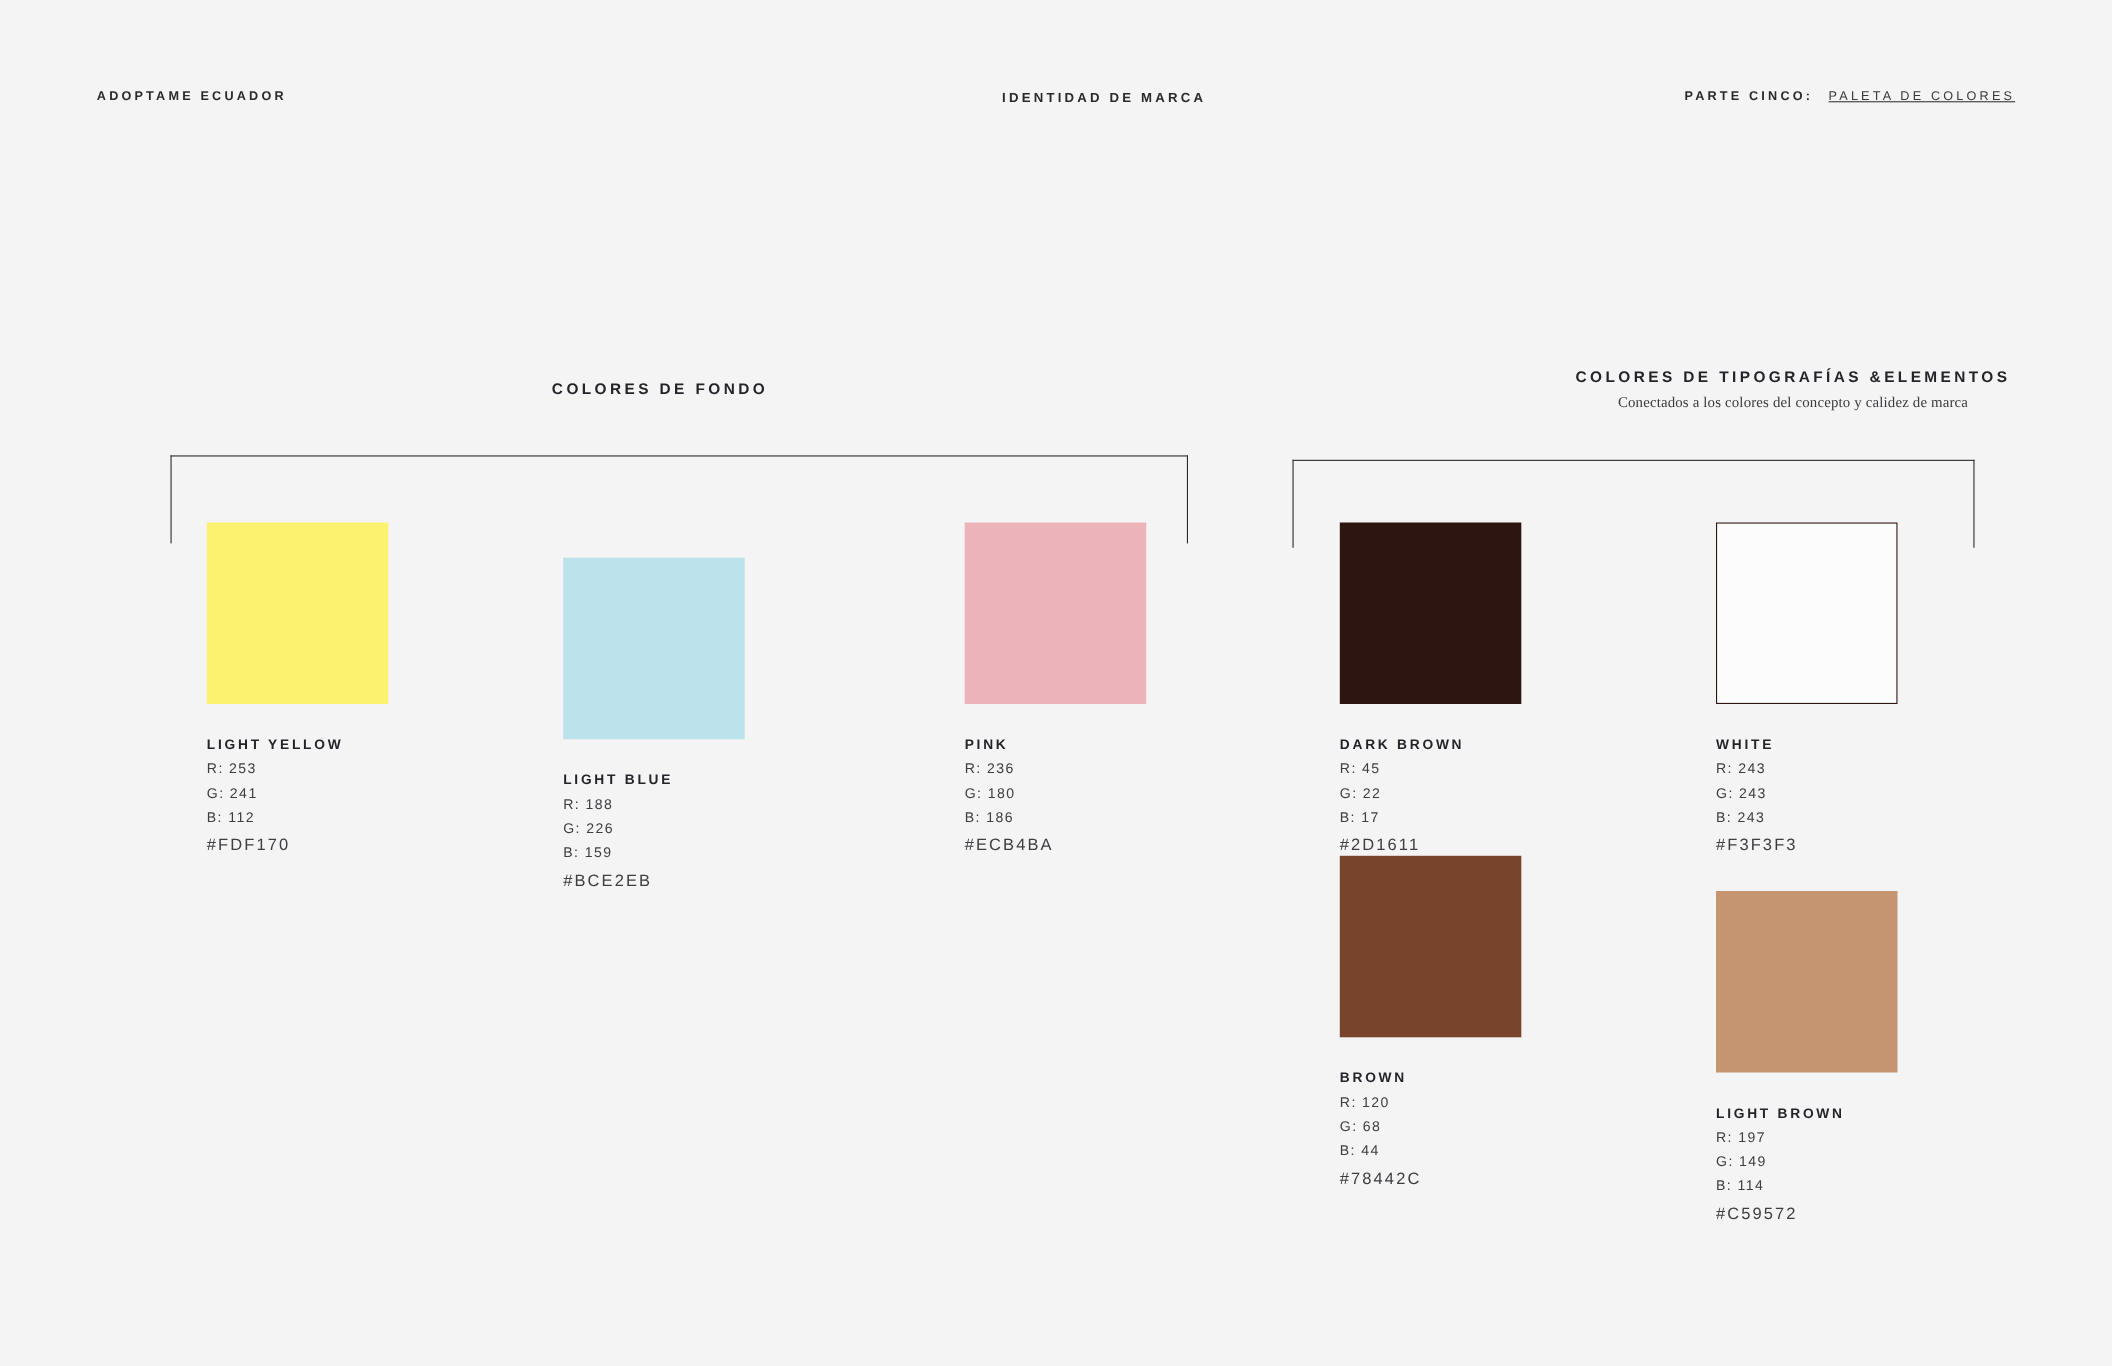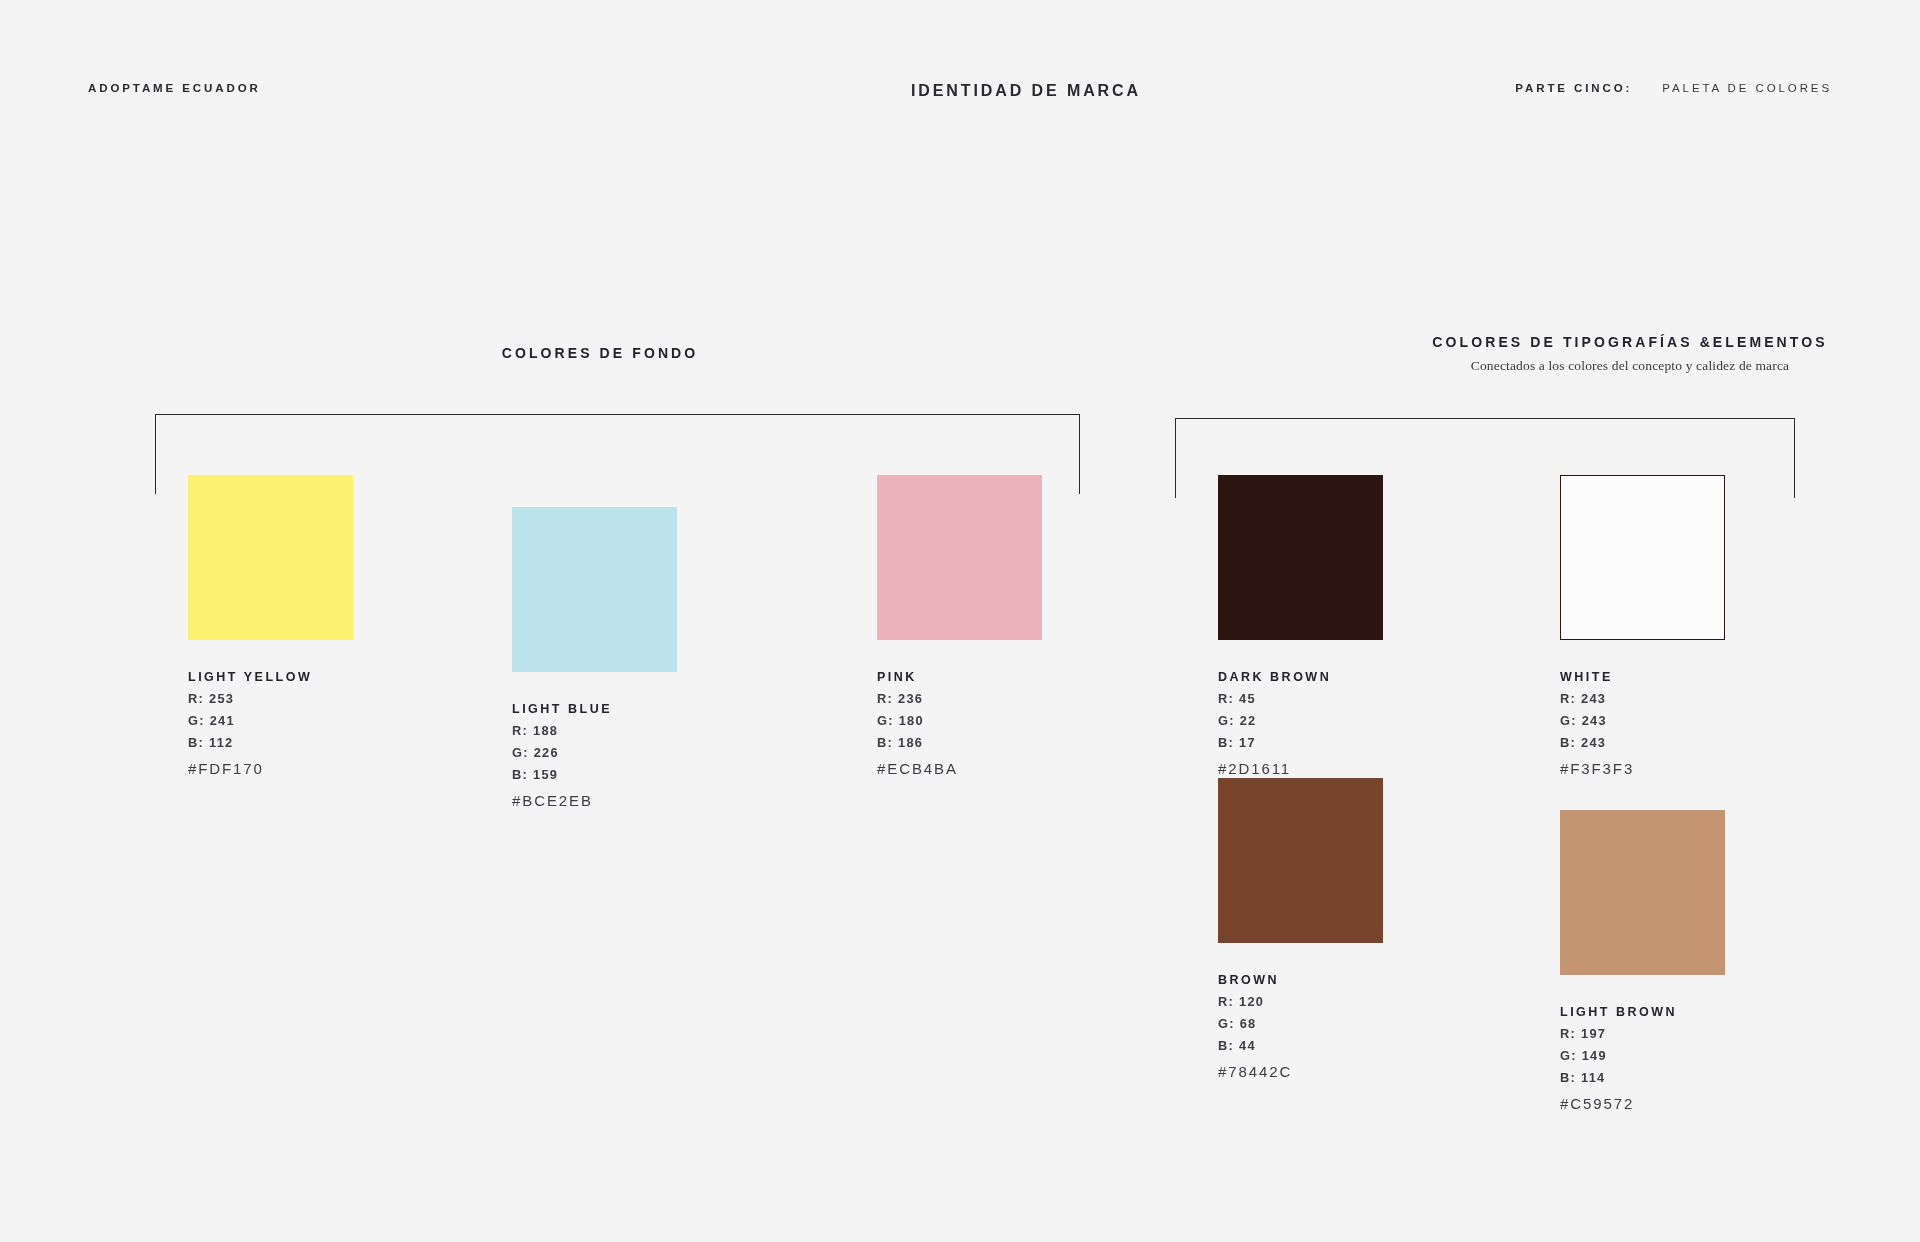--- a/index.html
+++ b/index.html
@@ -13,29 +13,29 @@
   .page { position:relative; width:1920px; height:1242px; overflow:hidden; background:#F4F4F4; }
 
   
   .header { position:absolute; top:82px; left:0; width:1920px; height:22px; }
   .hdr-left {
     position:absolute; left:88px; top:0;
     font-size:11.5px; font-weight:700; letter-spacing:2.9px; color:#2A2A2E;
   }
   .hdr-center {
     position:absolute; left:867px; top:0;
-    font-size:16px; font-weight:700; letter-spacing:2.9px; color:#2A2A2E;padding-left:44px;
+    font-size:12px; font-weight:700; letter-spacing:2.9px; color:#2A2A2E;padding-left:44px;
   }
   .hdr-right {
     position:absolute; right:88px; top:0;
     font-size:11.5px; letter-spacing:2.9px; color:#2A2A2E;
     white-space:nowrap;
   }
   .hdr-right .bold { font-weight:700;margin-left:44px; }
-  .hdr-right .reg  { font-weight:400; color:#39393D; margin-left:30px; }
+  .hdr-right .reg  { font-weight:400; color:#39393D; margin-left:14px;text-decoration:underline; }
 
   
   .sect-title-wrap { position:absolute; text-align:center; }
   .sect-title {
     font-size:14px; font-weight:700; letter-spacing:3.1px; color:#23232A;
     white-space:nowrap;
   }
   .sect-sub {
     margin-top:8px;
     font-family:"Liberation Serif", serif;
@@ -64,21 +64,21 @@
   }
   .chip.outlined { border:1.6px solid #2D1611; background:#FCFCFC; }
 
   .chip-name {
     margin-top:30px;
     font-size:12.5px; font-weight:700; letter-spacing:2.5px; color:#23232A;
     white-space:nowrap;
   }
   .chan {
     margin-top:7px;
-    font-size:12.8px; font-weight:700; letter-spacing:1.3px; color:#3D3D42;
+    font-size:12.8px; font-weight:400; letter-spacing:1.3px; color:#3D3D42;
     white-space:nowrap;
   }
   .chan:first-of-type { margin-top:16px; }
   .hexline {
     margin-top:10px;
     font-size:15px; font-weight:400; letter-spacing:1.9px; color:#3D3D42;
     white-space:nowrap;
   }
 </style>
 </head>

